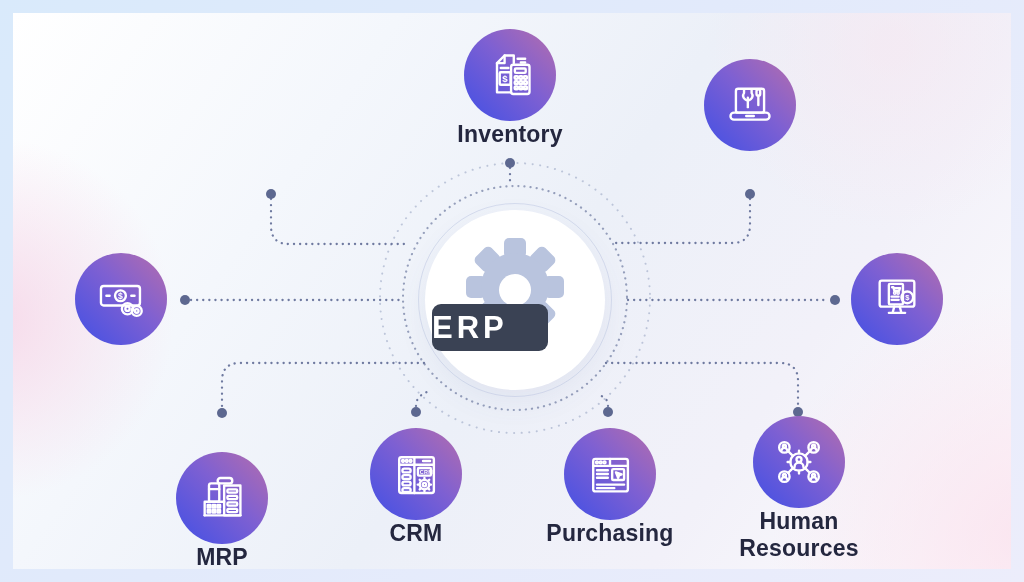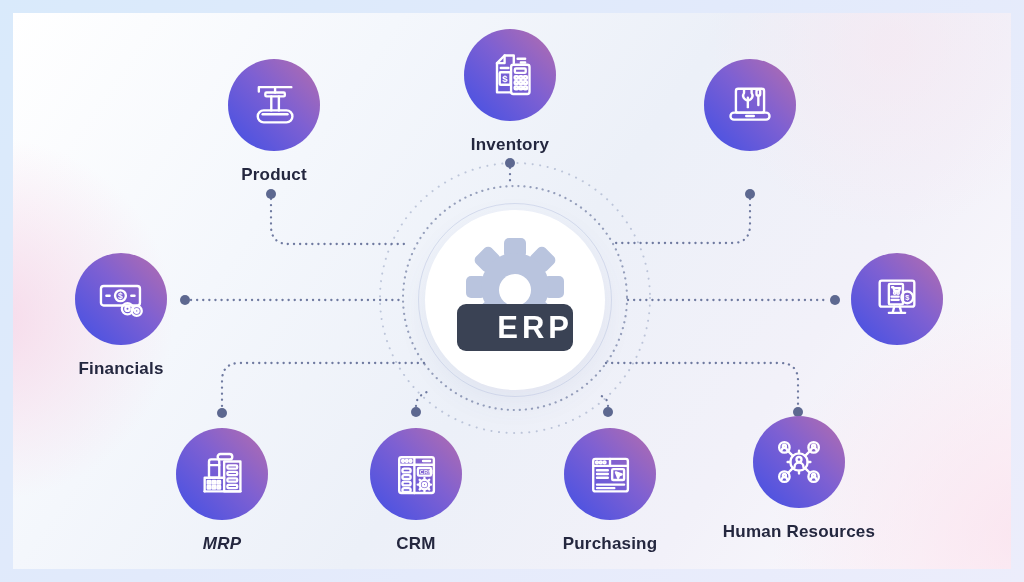--- a/index.html
+++ b/index.html
@@ -23,39 +23,39 @@
   .enddot{fill:#5d6890;stroke:none;}
 
   .hub-circle{
     position:absolute;left:425px;top:210px;width:180px;height:180px;border-radius:50%;
     background:#fff;z-index:2;box-shadow:0 12px 30px rgba(90,100,150,0.08);
   }
   .hub-circle::after{content:"";position:absolute;inset:-7px;border-radius:50%;
     border:1px solid rgba(186,195,224,0.5);}
   .hub-gear{position:absolute;left:460px;top:232px;z-index:3;}
   .hub-badge{
-    position:absolute;left:457px;top:304px;width:116px;height:47px;z-index:4;
-    background:#3a4254;border-radius:9px;display:flex;align-items:center;justify-content:flex-end;
+    position:absolute;left:432px;top:304px;width:116px;height:47px;z-index:4;
+    background:#3a4254;border-radius:9px;display:flex;align-items:center;justify-content:flex-start;
     color:#fff;font-size:31px;font-weight:800;letter-spacing:4px;
   }
 
   .node{position:absolute;width:200px;text-align:center;z-index:2;}
   .bubble{
     width:92px;height:92px;border-radius:50%;margin:0 auto;
     display:flex;align-items:center;justify-content:center;
     background:linear-gradient(45deg,#4a52e2 8%,#7e60d2 55%,#b06cb0 96%);
   }
-  .node-label{margin-top:14px;font-size:17px;font-weight:800;color:#24273f;letter-spacing:.2px;}
+  .node-label{font-size:23px;font-weight:800;color:#24273f;letter-spacing:.2px;}
 
   .n-product{left:174px;top:59px;}
   .n-inventory{left:410px;top:29px;}
   .n-service{left:650px;top:59px;}
   .n-financials{left:21px;top:253px;}
   .n-sales{left:797px;top:253px;}
-  .n-mrp{left:122px;top:428px;font-style:italic;}
+  .n-mrp{left:122px;top:452px;}
   .n-crm{left:316px;top:428px;}
   .n-purchasing{left:510px;top:428px;}
   .n-hr{left:699px;top:416px;}
 
   .ic{width:52px;height:52px;stroke:#fff;stroke-width:2.2;fill:none;
       stroke-linecap:round;stroke-linejoin:round;}
   .ic text{fill:#fff;stroke:none;font-family:"Liberation Sans",sans-serif;font-weight:bold;}
   .t9{font-size:9px;} .t8{font-size:8px;} .t7{font-size:7px;} .t5{font-size:5px;letter-spacing:.3px;}
 </style>
 </head>
@@ -101,32 +101,20 @@
       <rect x="44" y="6" width="22" height="20" rx="5" transform="rotate(225 55 55)"></rect>
       <rect x="44" y="6" width="22" height="20" rx="5" transform="rotate(315 55 55)"></rect>
       <circle cx="55" cy="55" r="34"></circle>
     </g>
     <circle cx="55" cy="58" r="16" fill="#ffffff"></circle>
   </svg>
   <div class="hub-badge">
     <span>ERP</span>
   </div>
 
-  <div class="node n-product">
-    <div class="bubble">
-      <svg class="ic" viewBox="0 0 48 48">
-        <path d="M10 7.5 H40 M10 7.5 V11.5 M25 7.5 V12.5"></path>
-        <rect x="16" y="12.5" width="18" height="3.5" rx="1"></rect>
-        <path d="M21.5 16 V29 M28.5 16 V29"></path>
-        <rect x="9" y="29" width="32" height="11" rx="5.5"></rect>
-        <path d="M13.5 32.5 H36.5"></path>
-      </svg>
-    </div>
-    <div class="node-label">Product</div>
-  </div>
 
   <div class="node n-inventory">
     <div class="bubble">
       <svg class="ic" viewBox="0 0 48 48">
         <path d="M12 13 L19 6 H27.5 V13"></path>
         <path d="M19 6 V13 H12 V40 H25"></path>
         <path d="M15.5 17.5 H22.5"></path>
         <rect x="14.5" y="21.5" width="10" height="11.5" rx="1"></rect>
         <text class="t9" x="16.8" y="30.5">$</text>
         <path d="M31 9 H38 M34 12.5 H38"></path>
@@ -168,21 +156,20 @@
         <rect x="5.5" y="12" width="36" height="18" rx="2.5"></rect>
         <circle cx="23.5" cy="21" r="5"></circle>
         <text class="t8" x="21.2" y="24">$</text>
         <path d="M10.5 21 h3 M33.5 21 h3"></path>
         <circle cx="30" cy="33" r="5.2"></circle>
           <circle cx="30" cy="33" r="2"></circle>
         <circle cx="38.5" cy="35" r="4.6"></circle>
           <circle cx="38.5" cy="35" r="1.7"></circle>
       </svg>
     </div>
-    <div class="node-label">Financials</div>
   </div>
 
   <div class="node n-sales">
     <div class="bubble">
       <svg class="ic" viewBox="0 0 48 48">
         <rect x="8" y="7" width="32" height="24" rx="2"></rect>
         <path d="M21.5 31 L20 36.5 M26.5 31 L28 36.5 M16.5 36.8 H31.5"></path>
         <rect x="16.5" y="10" width="13" height="19" rx="1"></rect>
         <path d="M19.5 13.2 h1.2 l0.9 3.4 h4.3 l0.9 -2.6 h-5.8"></path>
         <circle cx="21.9" cy="18.5" r=".7"></circle>

